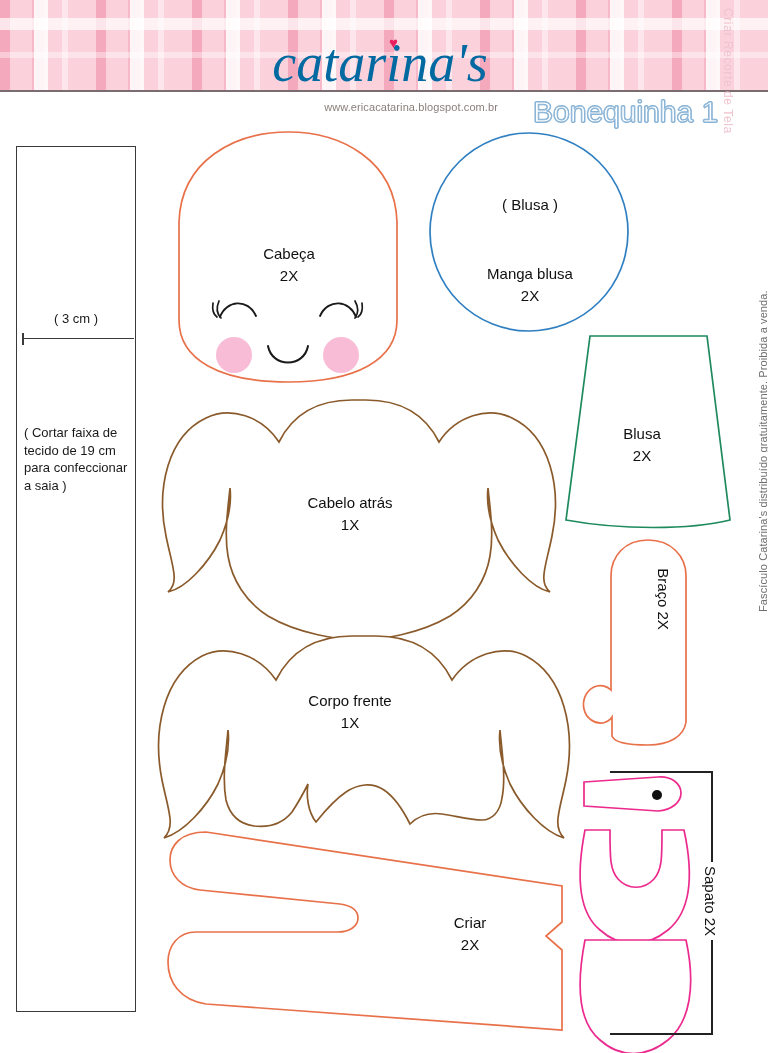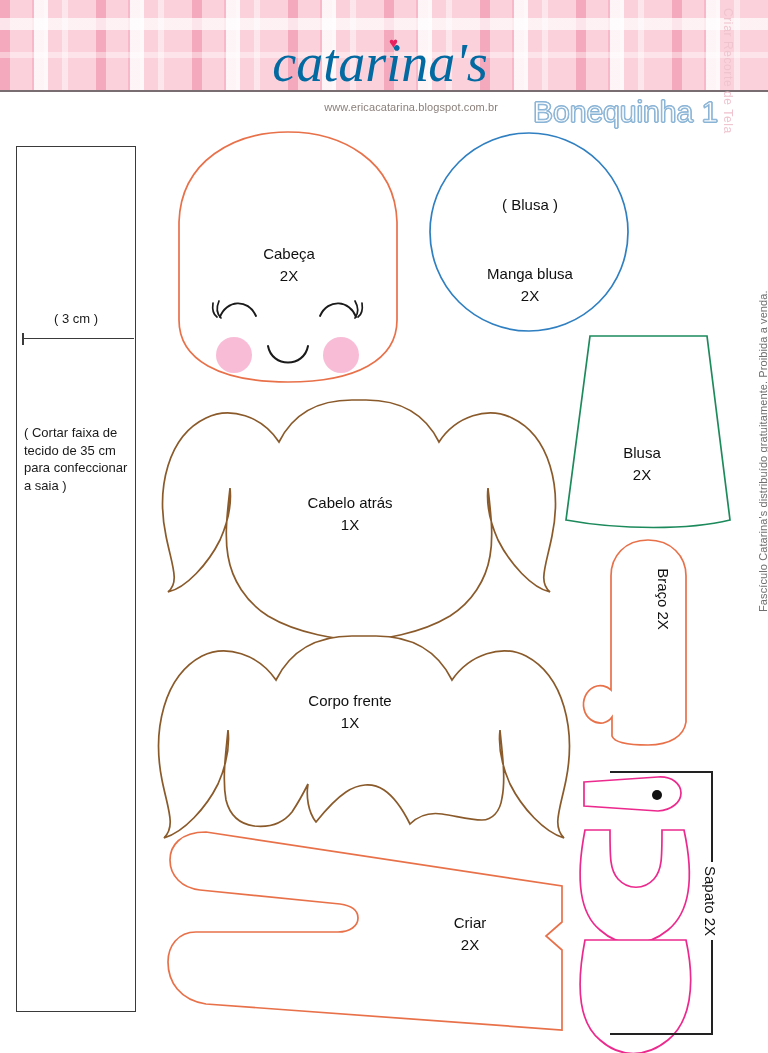--- a/index.html
+++ b/index.html
@@ -176,21 +176,21 @@
     text-align: center;
     color: #101010;
     font-size: 15px;
     line-height: 22px;
     white-space: pre-line;
   }
 
   #label-cabeca  { left: 202px; top: 229px; width: 174px; margin-top: 14px; }
   #label-fuxico  { left: 430px; top: 194px; width: 200px; }
   #label-manga   { left: 430px; top: 240px; width: 200px; margin-top: 23px; }
-  #label-blusa   { left: 572px; top: 442px; width: 140px; }
+  #label-blusa   { left: 572px; top: 423px; width: 140px; }
   #label-cabelo-atras  { left: 240px; top: 492px; width: 220px; }
   #label-cabelo-frente { left: 240px; top: 690px; width: 220px; }
   #label-corpo   { left: 400px; top: 912px; width: 140px; }
 
   #label-braco {
     position: absolute;
     left: 603px; top: 588px;
     width: 120px; height: 22px;
     transform: rotate(90deg);
     transform-origin: center center;
@@ -237,21 +237,21 @@
 
   <div id="watermark-top">Criar Recorte de Tela</div>
   <div id="copyright-note">Fascículo Catarina's distribuído gratuitamente. Proibida a venda.</div>
 
   <div id="skirt-rect"></div>
   <div id="skirt-measure-label">( 3 cm )</div>
   <div id="skirt-measure-line"></div>
   <div id="skirt-measure-tick"></div>
   <div id="skirt-note">( Cortar faixa
  de tecido de
-35 cm para
+19 cm para
 confeccionar
 a saia )</div>
 
   <svg id="pieces-svg" viewBox="0 0 768 1053">
 
     <g>
       <path d="M 288 132
                C 235 132 181 160 179 222
                L 179 320
                C 179 360 220 382 288 382

